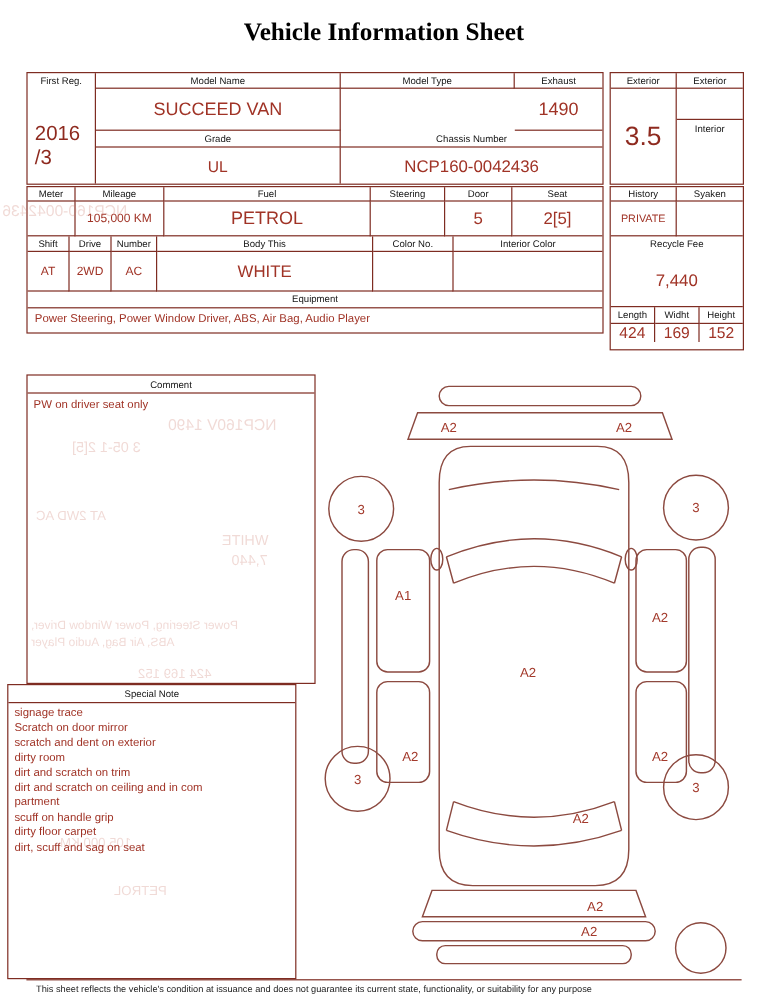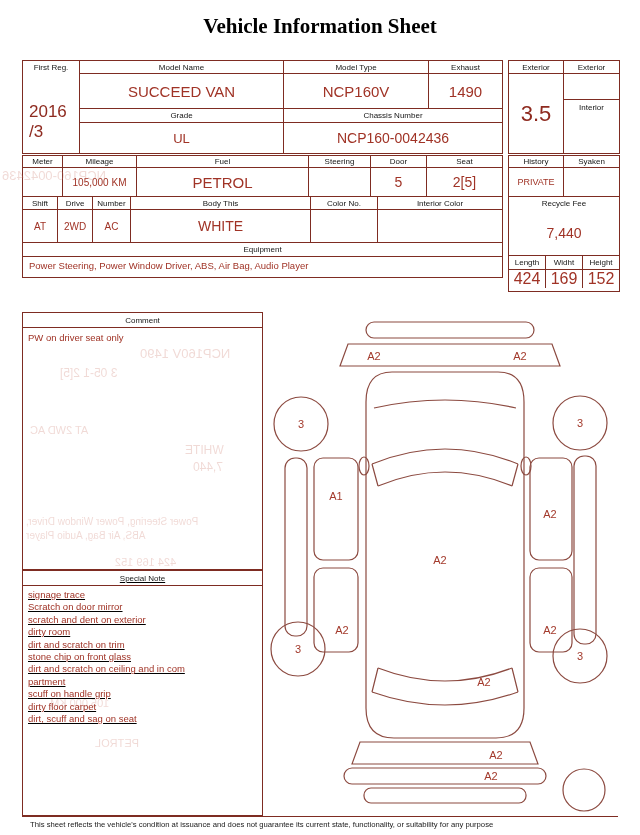--- a/index.html
+++ b/index.html
@@ -20,21 +20,21 @@
   .cell{display:flex;align-items:center;justify-content:center;overflow:hidden;gap:24px;}
   .hdr{font-size:8px;color:#151515;}
   .val{color:var(--red);}
   .br{border-right:1px solid var(--bd);}
   .bb{border-bottom:1px solid var(--bd);}
   .fs22{font-size:22px;}
   .fs15{font-size:15px;}
   .fs14{font-size:14px;}
   .fs13{font-size:13px;}
   .fs12{font-size:10px;}
-  .fs11{font-size:16px;}
+  .fs11{font-size:13px;}
   .fs10{font-size:10px;}
   .fs9{font-size:9px;}
 
   .sec1{left:22px;top:60px;width:481px;height:94px;display:grid;
         grid-template-columns:57px 204px 145px 1fr;grid-template-rows:13px 35px 14px 1fr;}
   .firstreg{flex-direction:column;justify-content:flex-start;align-items:stretch;}
   .firstreg .lab{font-size:8px;text-align:center;padding-top:2px;color:#151515;}
   .firstreg .big{color:var(--dkred);font-size:17px;line-height:1.15;padding:6px 4px 0 6px;}
 
   .sec1r{left:508px;top:60px;width:112px;height:94px;display:grid;
@@ -47,21 +47,21 @@
   .g3t{padding:3px 6px 0 6px;font-size:9.5px;color:var(--red);}
 
   .sec2r{left:508px;top:155px;width:112px;height:137px;}
   .h1{display:grid;grid-template-columns:55px 1fr;grid-template-rows:12px 29px;}
   .recyh{height:13px;display:flex;align-items:center;justify-content:center;}
   .recyv{height:45px;display:flex;align-items:center;justify-content:center;
          font-size:14px;color:var(--red);border-bottom:1px solid var(--bd);}
   .lwh{display:grid;grid-template-columns:37px 37px 1fr;grid-template-rows:14px 1fr;}
 
   .cbox{left:22px;top:312px;width:241px;height:258px;}
-  .nbox{left:22px;top:570px;width:241px;height:246px;text-decoration:underline;}
+  .nbox{left:6px;top:570px;width:241px;height:246px;}
   .boxhdr{height:14px;border-bottom:1px solid var(--bd);display:flex;align-items:center;justify-content:center;
           font-size:8px;color:#151515;}
   .ctext{padding:4px 5px;font-size:9.5px;color:var(--red);position:relative;z-index:2;}
   .nlist{padding:3px 5px;font-size:9.5px;color:var(--red);line-height:12.4px;position:relative;z-index:2;}
 
   .diagram{position:absolute;left:262px;top:316px;width:358px;height:498px;}
   .diagram svg{display:block;}
   .mark{font-size:11px;fill:#a33a2c;font-family:"Liberation Sans",sans-serif;}
 
   .ghost{position:absolute;transform:scale(-1,1);color:#cd7d70;opacity:.28;white-space:nowrap;
@@ -82,21 +82,20 @@
       <div class="lab">First Reg.</div>
       <div class="big">
         <div>2016</div>
         <div>/3</div>
       </div>
     </div>
     <div class="cell hdr br bb" style="grid-column:2;grid-row:1">Model Name</div>
     <div class="cell hdr br bb" style="grid-column:3;grid-row:1">Model Type</div>
     <div class="cell hdr bb" style="grid-column:4;grid-row:1">Exhaust</div>
     <div class="cell val fs15 br bb" style="grid-column:2;grid-row:2">SUCCEED VAN</div>
-    <div class="cell val fs15 br bb" style="grid-column:3;grid-row:2">NCP160V</div>
     <div class="cell val fs15 bb" style="grid-column:4;grid-row:2">1490</div>
     <div class="cell hdr br bb" style="grid-column:2;grid-row:3">Grade</div>
     <div class="cell hdr bb" style="grid-column:3/5;grid-row:3">Chassis Number</div>
     <div class="cell val fs13 br" style="grid-column:2;grid-row:4">UL</div>
     <div class="cell val fs14" style="grid-column:3/5;grid-row:4">NCP160-0042436</div>
   </div>
 
   <div class="box sec1r">
     <div class="cell hdr br bb" style="grid-column:1;grid-row:1">Exterior</div>
     <div class="cell hdr bb" style="grid-column:2;grid-row:1">Exterior</div>
@@ -164,21 +163,20 @@
   </div>
 
   <div class="box nbox">
     <div class="boxhdr">Special Note</div>
     <div class="nlist">
       <div>signage trace</div>
       <div>Scratch on door mirror</div>
       <div>scratch and dent on exterior</div>
       <div>dirty room</div>
       <div>dirt and scratch on trim</div>
-      <div>stone chip on front glass</div>
       <div>dirt and scratch on ceiling and in com</div>
       <div>partment</div>
       <div>scuff on handle grip</div>
       <div>dirty floor carpet</div>
       <div>dirt, scuff and sag on seat</div>
     </div>
   </div>
 
   <div class="diagram">
     <svg width="358" height="498" viewBox="0 0 358 498">

